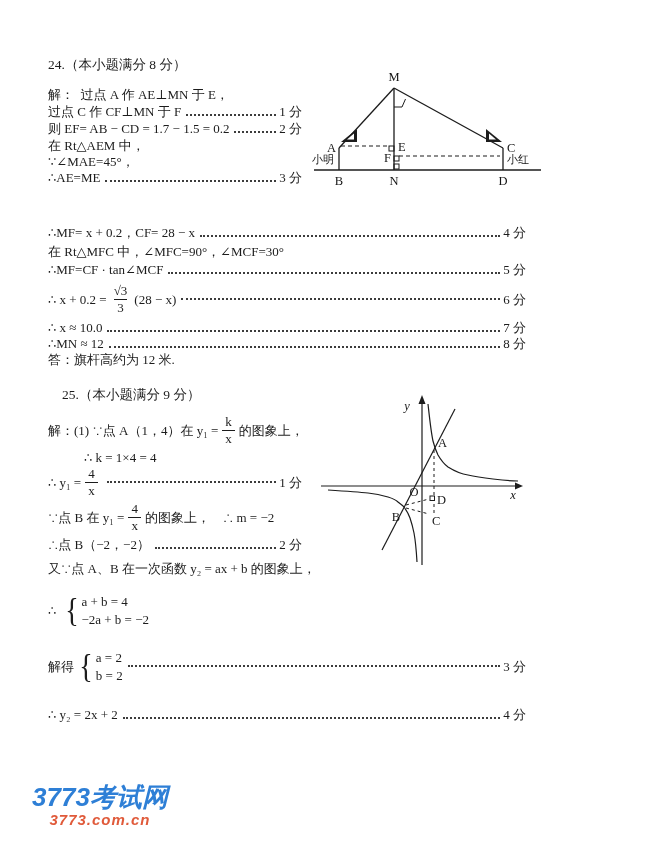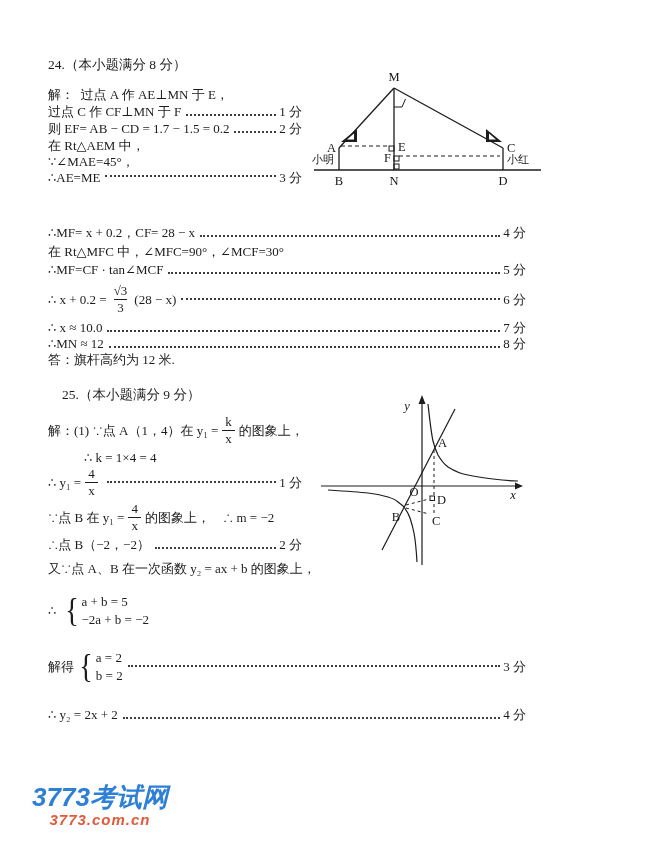--- a/index.html
+++ b/index.html
@@ -49,21 +49,21 @@
   </div>
 
   <div class="line" style="left:48px;top:137px;">
     <span>在 Rt△AEM 中，</span>
   </div>
 
   <div class="line" style="left:48px;top:153px;">
     <span>∵∠MAE=45°，</span>
   </div>
 
-  <div class="line" style="left:48px;top:169px;width:254px;align-items:center;">
+  <div class="line" style="left:48px;top:169px;width:254px;">
     <span>∴AE=ME</span>
     <span class="leader"></span>
     <span class="score">3 分</span>
   </div>
 
 
   <div class="line" style="left:48px;top:224px;width:478px;">
     <span>∴MF= x + 0.2，CF= 28 − x</span>
     <span class="leader"></span>
     <span class="score">4 分</span>
@@ -190,21 +190,21 @@
   </div>
 
   <div class="line" style="left:48px;top:560px;">
     <span>又∵点 A、B 在一次函数 y₂ = ax + b 的图象上，</span>
   </div>
 
   <div class="line center" style="left:48px;top:588px;height:44px;">
     <span>∴ </span>
     <span class="brace">{</span>
     <span class="sys">
-      <span>a + b = 5</span>
+      <span>a + b = 4</span>
       <span>−2a + b = −2</span>
     </span>
   </div>
 
   <div class="line center" style="left:48px;top:644px;width:478px;height:44px;">
     <span>解得</span>
     <span class="brace">{</span>
     <span class="sys">
       <span>a = 2</span>
       <span>b = 2</span>

